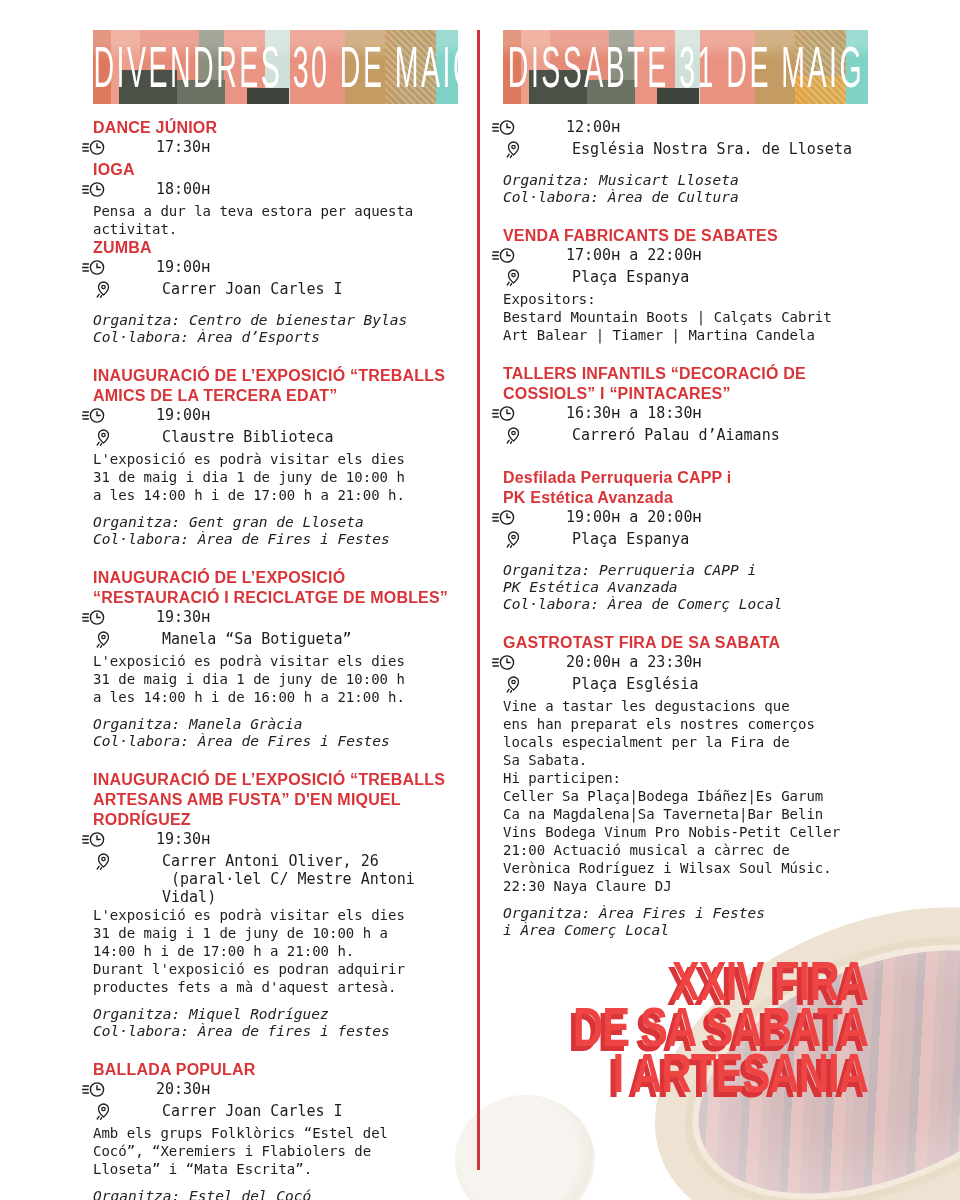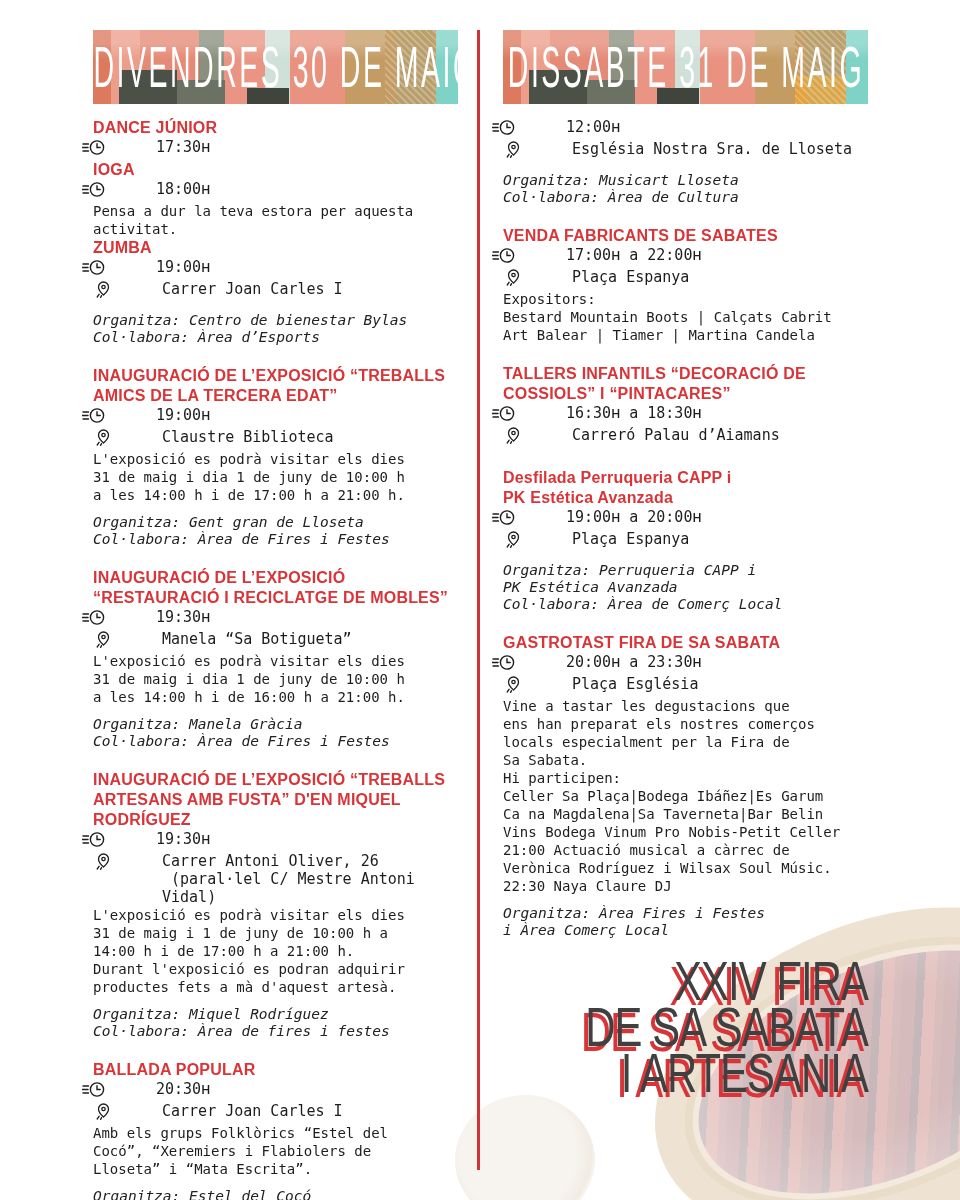--- a/index.html
+++ b/index.html
@@ -67,21 +67,21 @@
   .icon.pin{width:17px; margin-left:3px; margin-right:1px; padding-top:1px;}
   .ev-desc{font-size:14px; line-height:18px; white-space:pre-wrap;}
   .ev-credits{
     margin-top:10px; font-style:italic; font-size:14.5px; line-height:17px;
     white-space:pre-wrap; color:#222;
   }
 
   
   .logo{
     position:relative; z-index:2; margin-top:18px; text-align:right;
-    font-family:"Liberation Sans", sans-serif; font-weight:400; color:#404040;
+    font-family:"Liberation Sans", sans-serif; font-weight:700; color:#ef4444;
   }
   .logo .logo-line{
     display:block; font-size:45px; line-height:46px; letter-spacing:-1px;
     transform:scale(.93,1.22); transform-origin:right center;
     text-shadow:-5px 4px 0 #d93438; white-space:nowrap;
   }
 
   
   .shoe{
     position:absolute; left:645px; top:922px; width:470px; height:300px;

